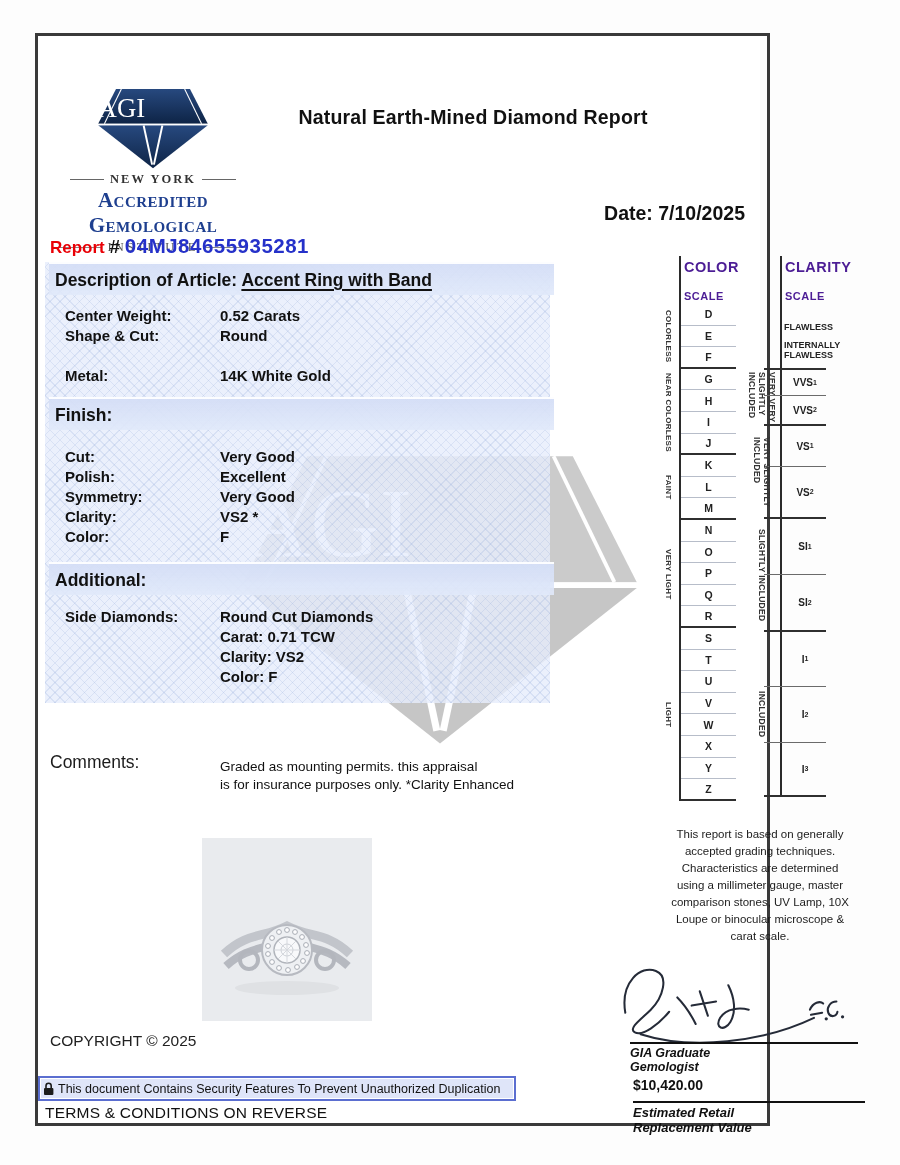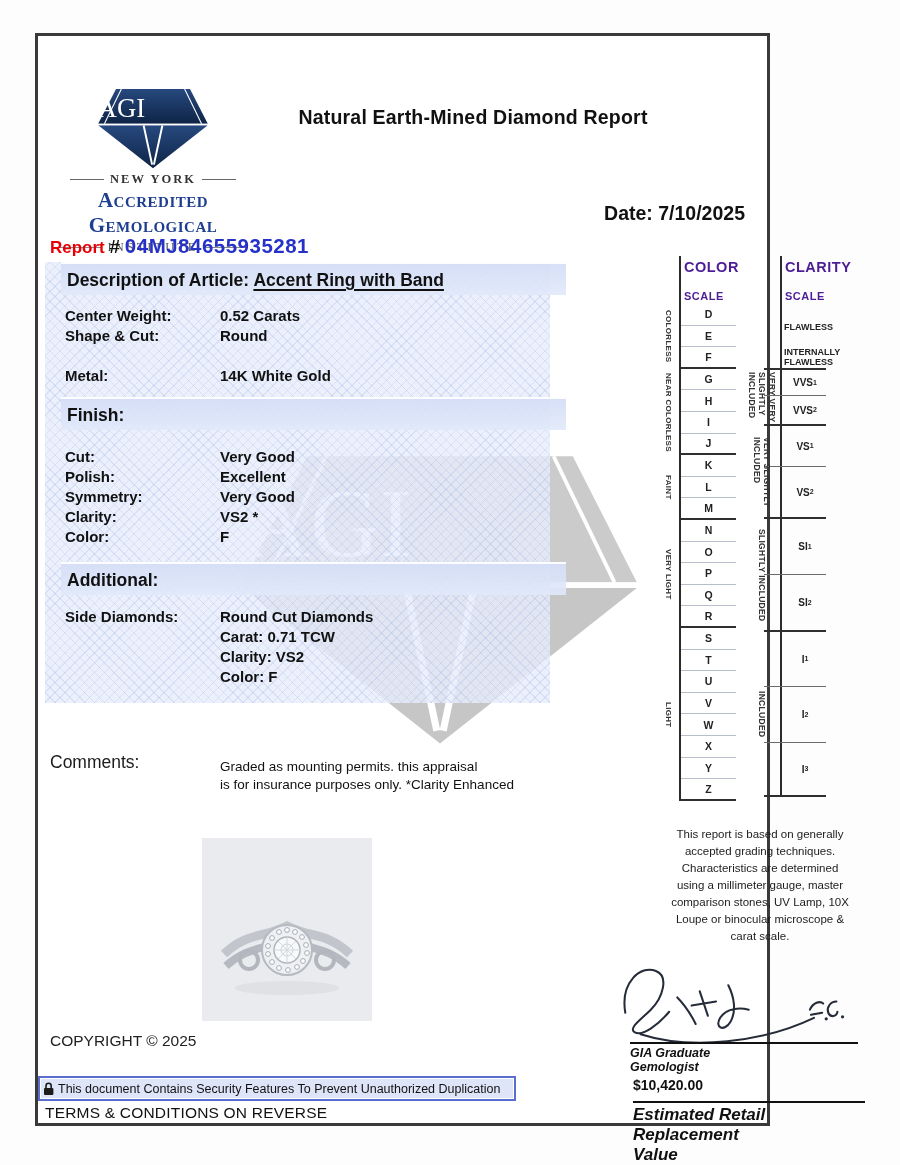--- a/index.html
+++ b/index.html
@@ -30,21 +30,21 @@
 
   
   .watermark{left:202px;top:417px;width:400px;height:297px;z-index:0;}
 
   
   .panel{left:7px;top:226px;width:505px;height:441px;z-index:1;}
   .crosshatch{background-image:
      repeating-linear-gradient(45deg, rgba(140,165,215,.20) 0 1px, transparent 1px 7px),
      repeating-linear-gradient(-45deg, rgba(140,165,215,.20) 0 1px, transparent 1px 7px);}
   .panel-body{position:absolute;left:0;width:100%;background-color:rgba(230,237,251,.82);}
-  .panel-band{position:absolute;left:16px;width:100%;height:33px;
+  .panel-band{position:absolute;left:4px;width:100%;height:33px;
       background:linear-gradient(rgba(212,222,246,.95), rgba(225,233,250,.9));
       border-top:2px solid rgba(255,255,255,.9);
       font-size:17.5px;font-weight:bold;line-height:32px;padding-left:6px;box-sizing:border-box;}
   .underlined{text-decoration:underline;text-decoration-thickness:2px;text-underline-offset:3px;}
   .rows{position:absolute;left:20px;}
   .p-row{display:flex;font-size:15px;font-weight:bold;line-height:20px;}
   .p-label{width:155px;flex:0 0 155px;}
   .p-value{flex:1;}
 
   
@@ -61,31 +61,31 @@
            box-sizing:border-box;display:flex;align-items:center;justify-content:center;color:#222;}
   .cl-cell{position:absolute;left:106px;width:62px;text-align:center;font-size:10px;font-weight:bold;
            box-sizing:border-box;display:flex;align-items:center;justify-content:center;color:#222;padding-left:20px;}
   .cl-cell sub{font-size:7px;line-height:0;}
   .vtext{writing-mode:vertical-rl;white-space:pre-line;}
   .cs-group{position:absolute;left:0;width:20px;display:flex;align-items:center;justify-content:center;
             font-size:8px;font-weight:bold;letter-spacing:.3px;color:#333;box-sizing:border-box;}
   .cl-group{position:absolute;left:88px;width:32px;display:flex;align-items:center;justify-content:center;
             font-size:8.5px;font-weight:bold;letter-spacing:.3px;color:#333;line-height:10px;box-sizing:border-box;}
   .fl-labels{position:absolute;left:126px;top:66px;font-size:9px;font-weight:bold;line-height:10.5px;color:#222;}
-  .fl-labels .fl2{margin-top:14px;white-space:pre-line;}
+  .fl-labels .fl2{margin-top:7px;white-space:pre-line;}
 
   
   .note{left:602px;top:790px;width:240px;text-align:center;font-size:11.5px;line-height:17px;
         color:#1c1c1c;white-space:pre-line;}
   .signature{left:572px;top:920px;width:255px;height:88px;}
   .sig-line{left:592px;top:1006px;width:228px;border-top:2px solid #111;}
   .sig-title{left:592px;top:1010px;font-size:12.5px;font-weight:bold;font-style:italic;}
   .amount{left:595px;top:1041px;font-size:14px;font-weight:bold;}
   .amount-line{left:595px;top:1065px;width:232px;border-top:2px solid #111;}
-  .amount-caption{left:595px;top:1069px;font-size:17px;font-weight:bold;font-style:italic;}
+  .amount-caption{left:595px;top:1069px;font-size:13px;font-weight:bold;font-style:italic;}
 
   
   .ring-photo{left:164px;top:802px;width:170px;height:183px;background:#e9ebee;}
 
   
   .copyright{left:12px;top:996px;font-size:15.5px;color:#222;}
   .security-box{left:0px;top:1040px;width:478px;height:25px;background:#dfe5f9;border:2px solid #5b6ed0;
       box-sizing:border-box;box-shadow:inset 0 0 0 1px #fff;display:flex;align-items:center;gap:4px;
       padding-left:3px;font-size:12.5px;color:#111;}
   .terms{left:7px;top:1068px;font-size:15.5px;color:#111;letter-spacing:.2px;}

